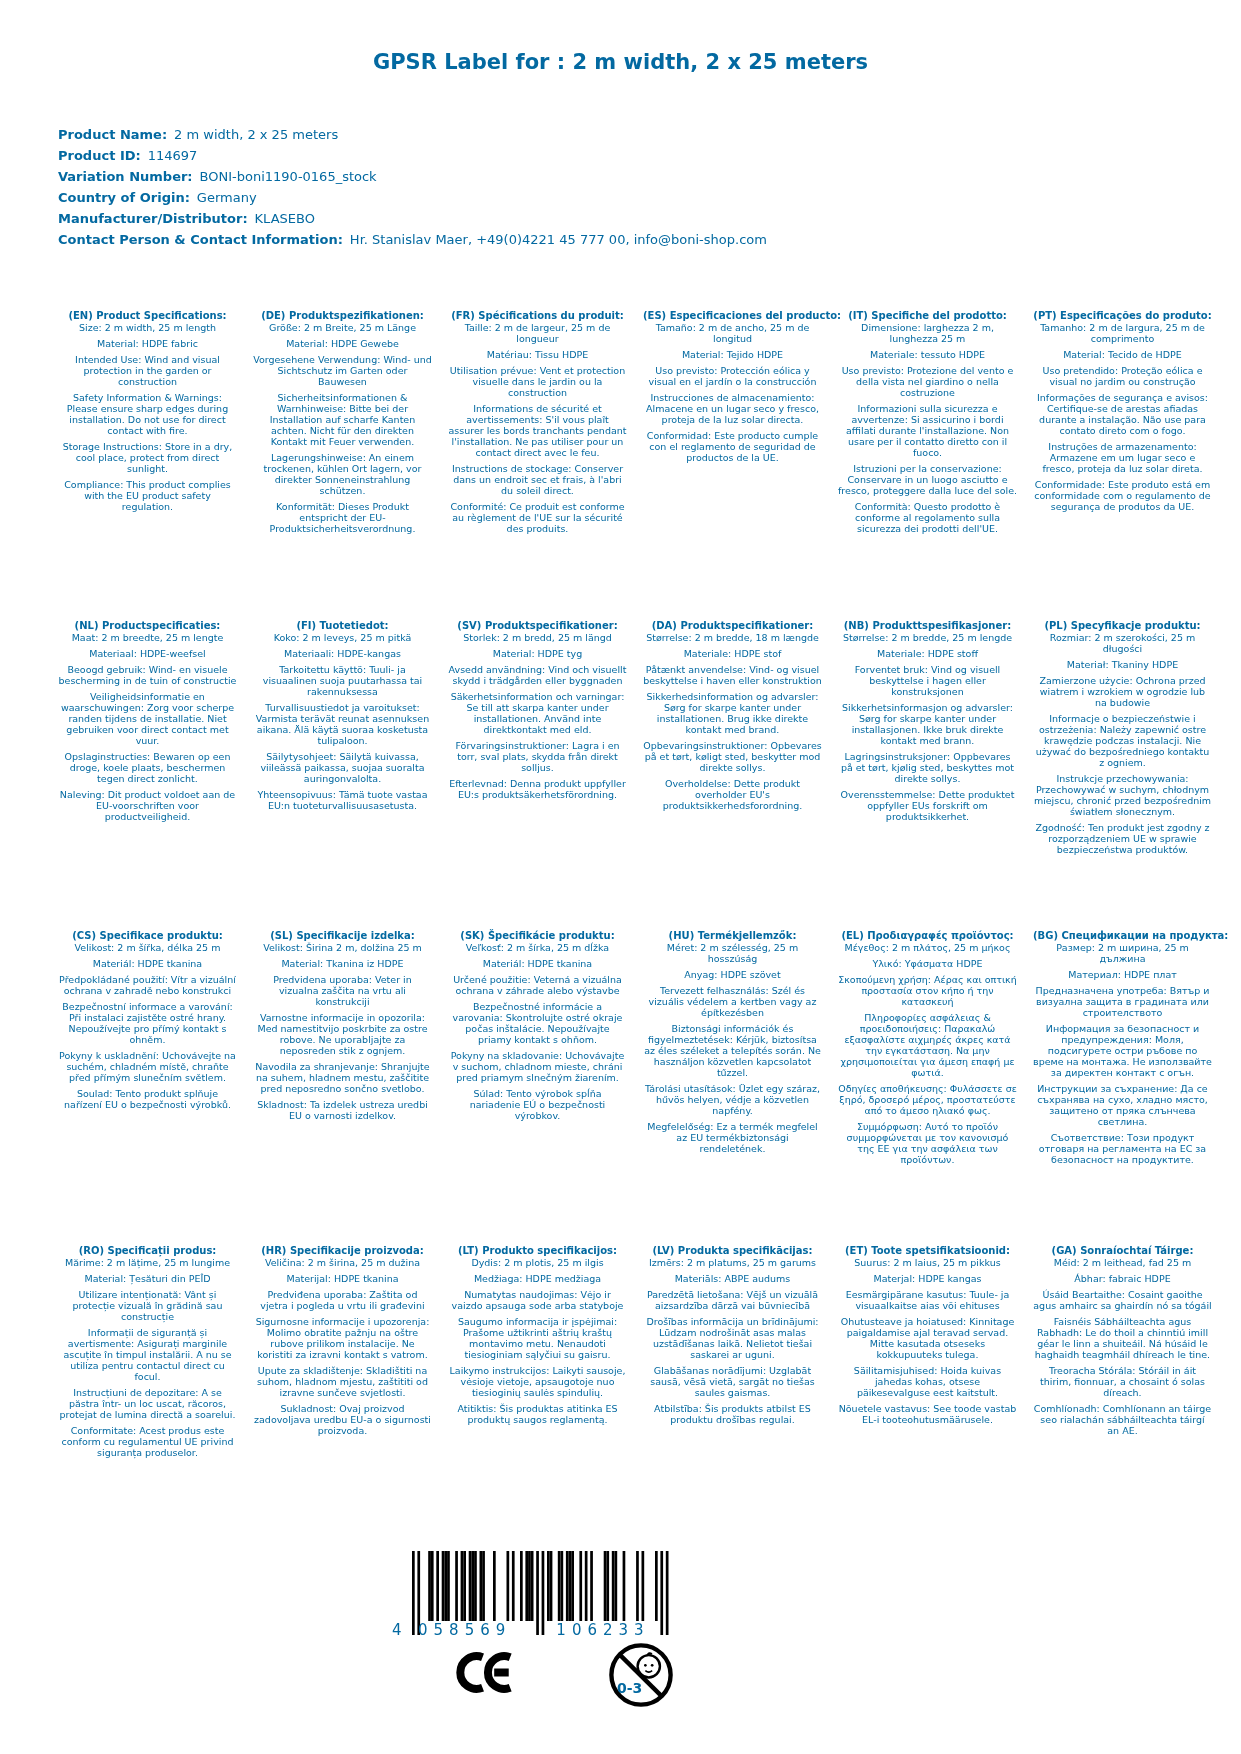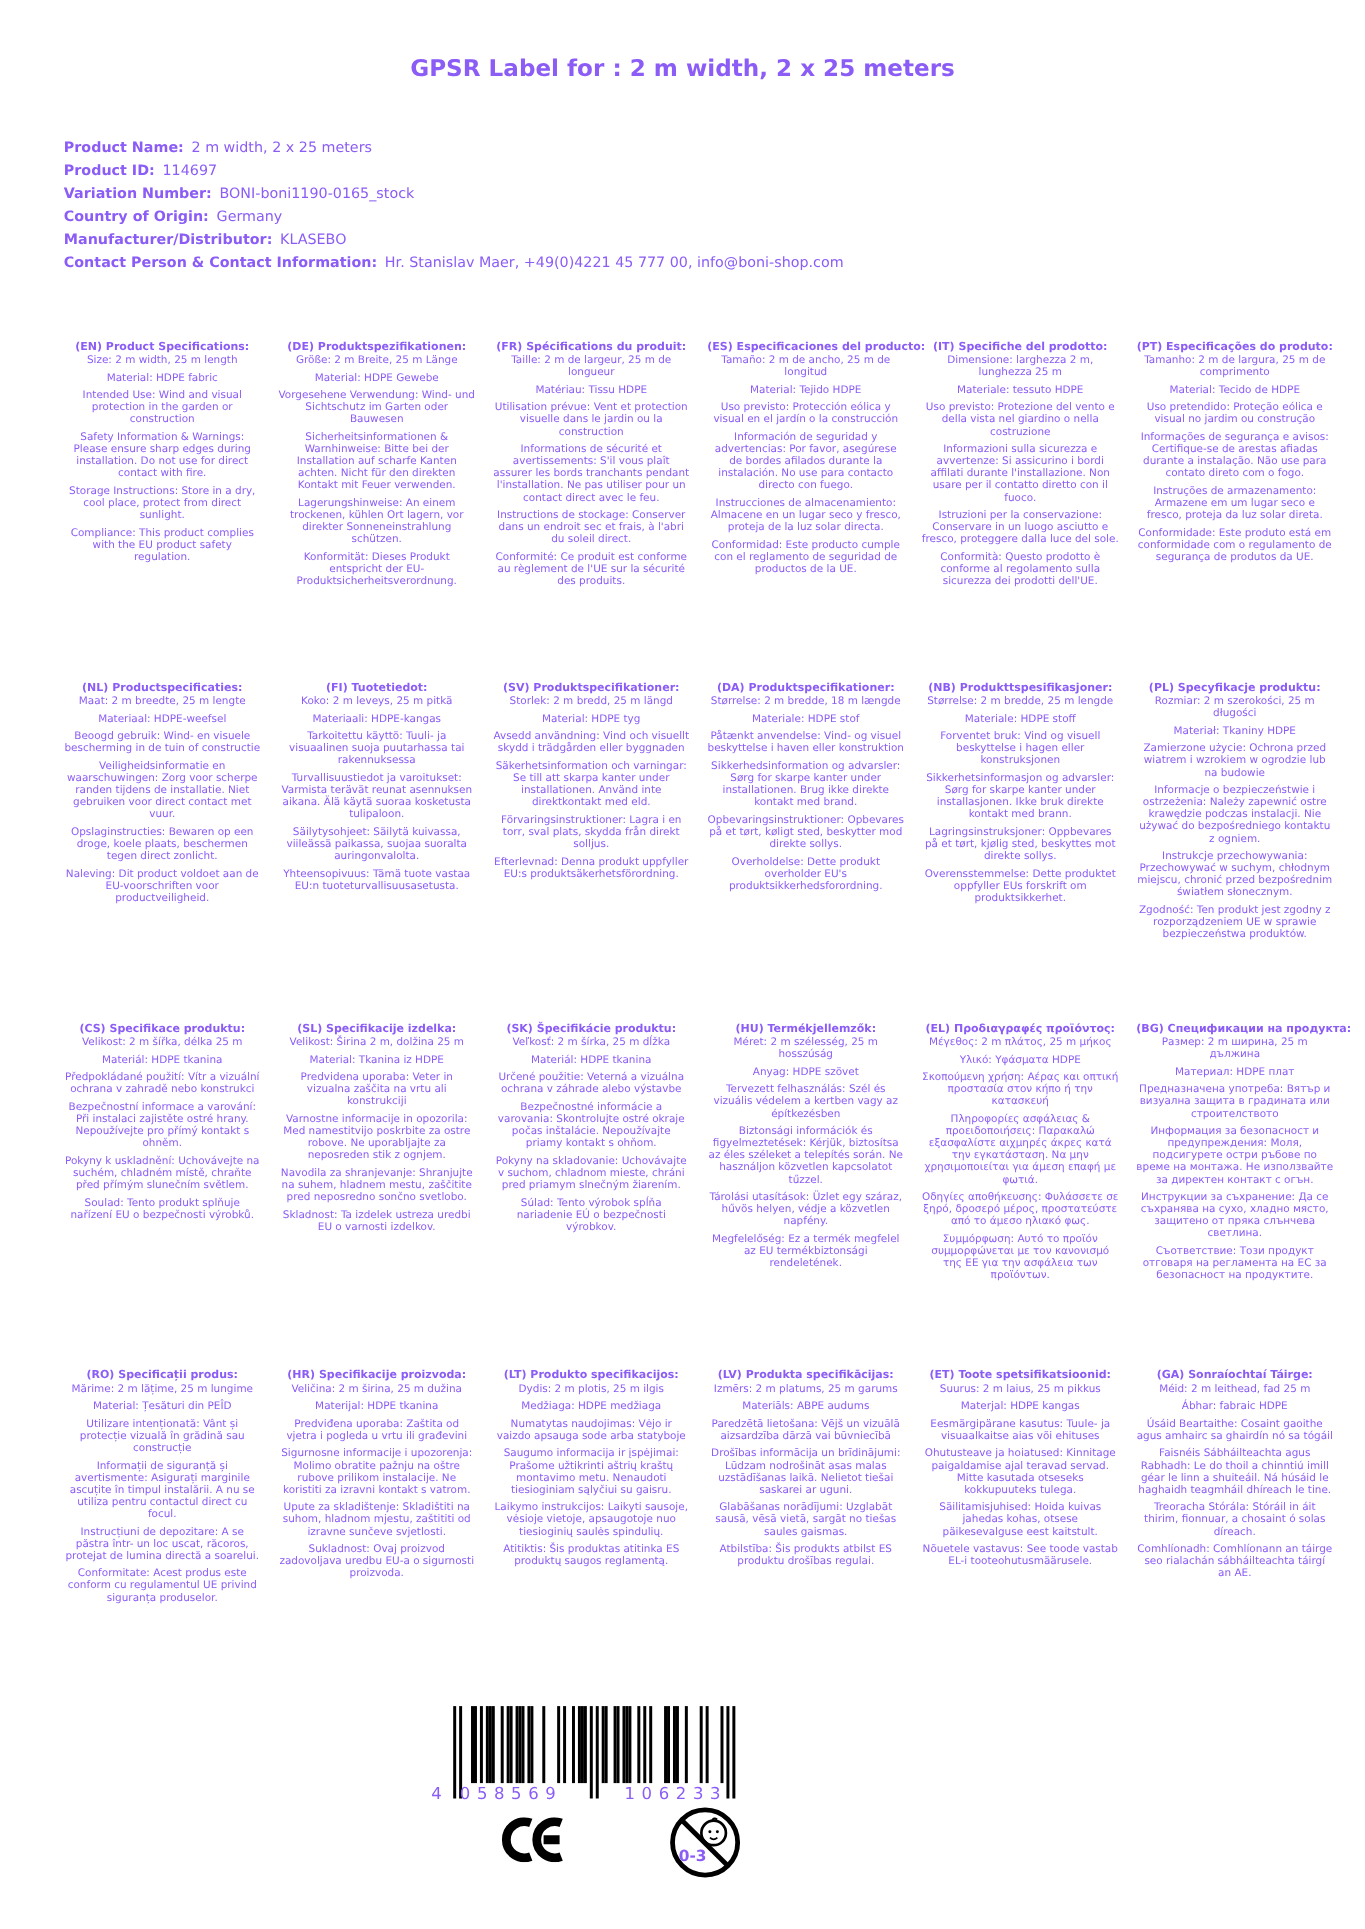--- a/index.html
+++ b/index.html
@@ -2,21 +2,21 @@
 <html><head>
 <meta charset="utf-8">
 <style>
   * { box-sizing: border-box; }
   html, body { margin: 0; padding: 0; background: #ffffff; }
   .page {
     position: relative;
     width: 1241px;
     height: 1754px;
     background: #ffffff;
-    color: #8b5cf6;
+    color: #0369a1;
     font-family: "DejaVu Sans", sans-serif;
     overflow: hidden;
   }
   .title {
     position: absolute;
     top: 50px; left: 0;
     width: 100%;
     text-align: center;
     font-size: 21px;
     font-weight: bold;
@@ -57,21 +57,21 @@
   }
   .barcode svg rect { fill: #000; }
   .bc-digit {
     position: absolute;
     top: 71px;
     font-size: 15px;
     line-height: 16px;
   }
   .bc-left { left: 0; }
   .bc-g1 { left: 26px; width: 116px; text-align: left; letter-spacing: 6px; }
-  .bc-g2 { left: 153px; width: 116px; text-align: right; letter-spacing: 6px; }
+  .bc-g2 { left: 153px; width: 116px; text-align: center; letter-spacing: 6px; }
   .ce-mark { position: absolute; left: 452px; top: 1652px; }
   .age-mark { position: absolute; left: 608px; top: 1642px; width: 66px; height: 66px; }
   .age-text {
     position: absolute;
     left: 9px; top: 38px;
     font-size: 14px;
     font-weight: bold;
   }
 </style>
 </head>
@@ -116,21 +116,20 @@
         <p class="lang-par">Utilisation prévue: Vent et protection visuelle dans le jardin ou la construction</p>
         <p class="lang-par">Informations de sécurité et avertissements: S'il vous plaît assurer les bords tranchants pendant l'installation. Ne pas utiliser pour un contact direct avec le feu.</p>
         <p class="lang-par">Instructions de stockage: Conserver dans un endroit sec et frais, à l'abri du soleil direct.</p>
         <p class="lang-par">Conformité: Ce produit est conforme au règlement de l'UE sur la sécurité des produits.</p>
       </div>
       <div class="lang-block">
         <div class="lang-header">(ES) Especificaciones del producto:</div>
         <p class="lang-par">Tamaño: 2 m de ancho, 25 m de longitud</p>
         <p class="lang-par">Material: Tejido HDPE</p>
         <p class="lang-par">Uso previsto: Protección eólica y visual en el jardín o la construcción</p>
-        <p class="lang-par">Información de seguridad y advertencias: Por favor, asegúrese de bordes afilados durante la instalación. No use para contacto directo con fuego.</p>
         <p class="lang-par">Instrucciones de almacenamiento: Almacene en un lugar seco y fresco, proteja de la luz solar directa.</p>
         <p class="lang-par">Conformidad: Este producto cumple con el reglamento de seguridad de productos de la UE.</p>
       </div>
       <div class="lang-block">
         <div class="lang-header">(IT) Specifiche del prodotto:</div>
         <p class="lang-par">Dimensione: larghezza 2 m, lunghezza 25 m</p>
         <p class="lang-par">Materiale: tessuto HDPE</p>
         <p class="lang-par">Uso previsto: Protezione del vento e della vista nel giardino o nella costruzione</p>
         <p class="lang-par">Informazioni sulla sicurezza e avvertenze: Si assicurino i bordi affilati durante l'installazione. Non usare per il contatto diretto con il fuoco.</p>
         <p class="lang-par">Istruzioni per la conservazione: Conservare in un luogo asciutto e fresco, proteggere dalla luce del sole.</p>

